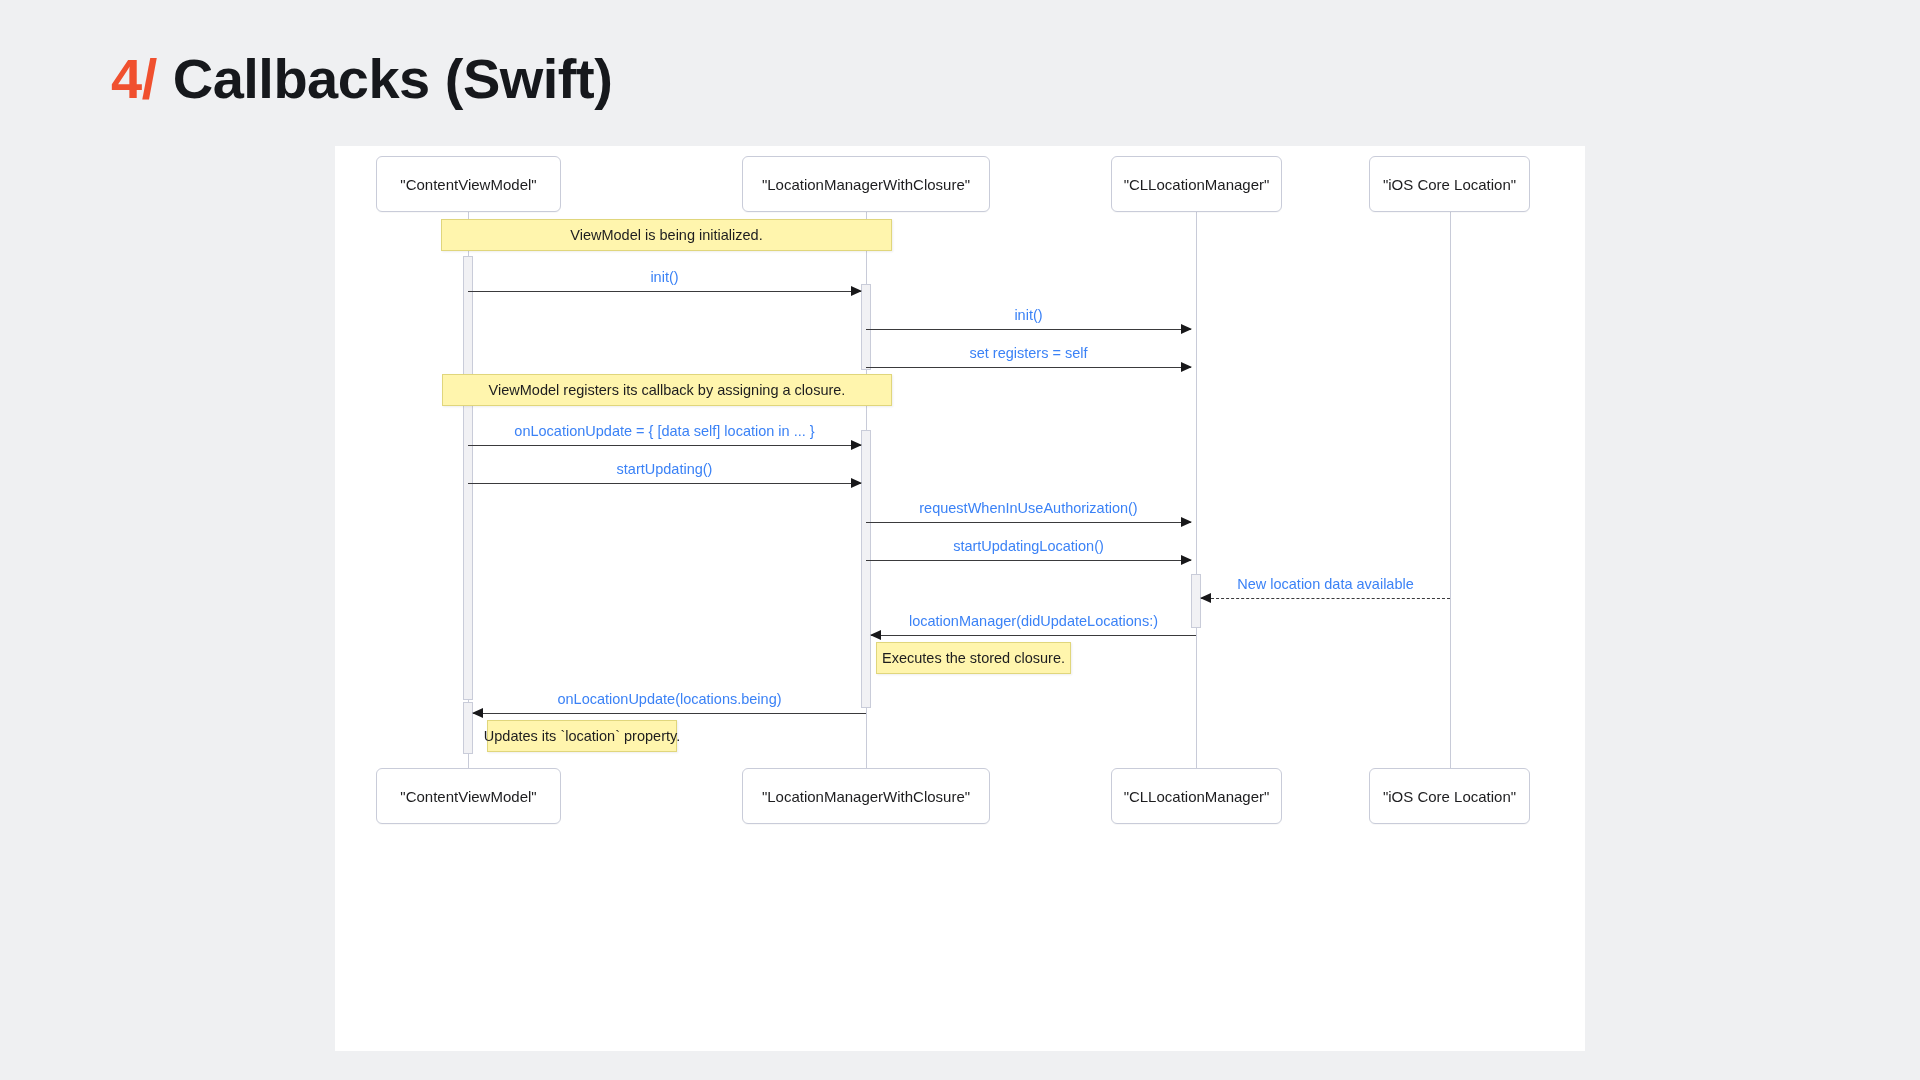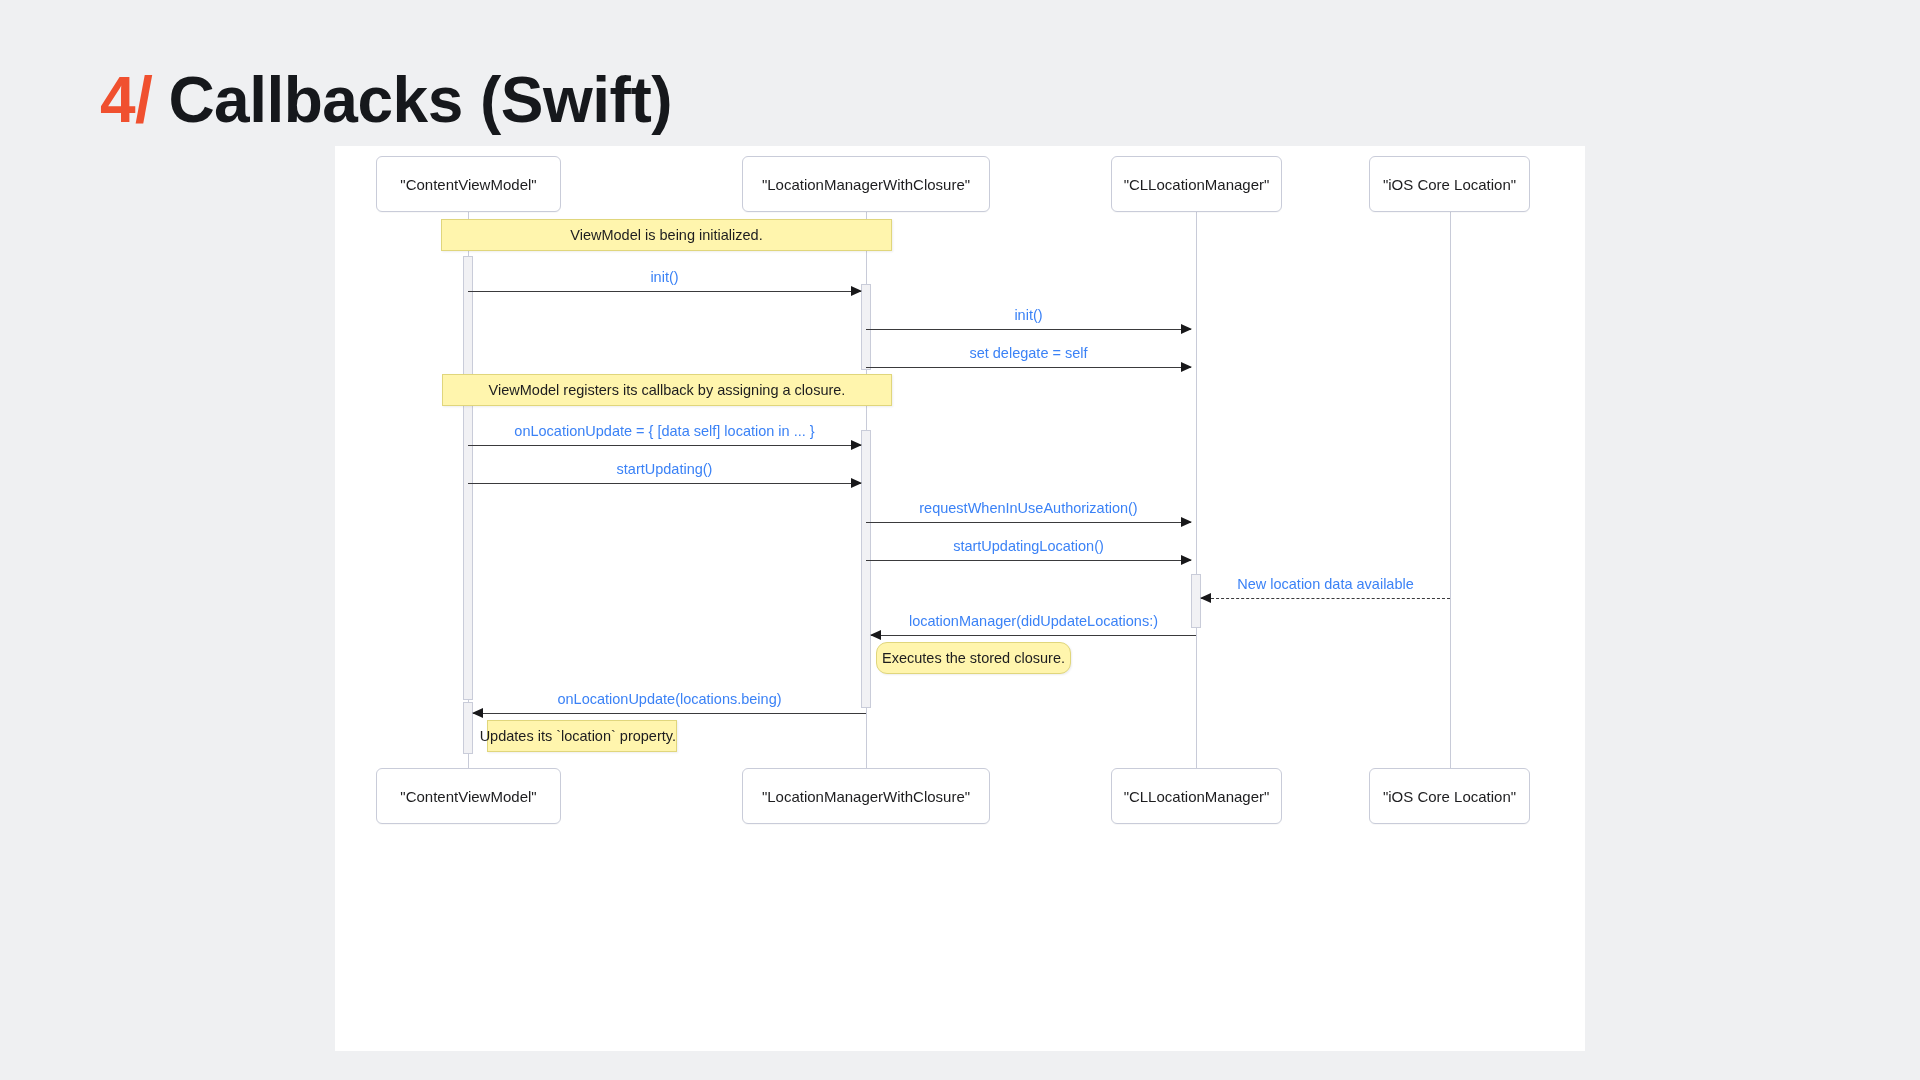--- a/index.html
+++ b/index.html
@@ -6,23 +6,23 @@
   html, body {
     width: 1920px; height: 1080px;
     background: #eff0f2;
     font-family: "Liberation Sans", sans-serif;
     overflow: hidden;
   }
   #slide { position: relative; width: 1920px; height: 1080px; }
 
   
   #title {
-    position: absolute; left: 100px; top: 48px;
-    font-size: 64px; font-weight: 700; letter-spacing: -0.5px;
-    white-space: nowrap; color: #16181c; line-height: 1.1; margin-top: 17px;
+    position: absolute; left: 111px; top: 48px;
+    font-size: 56px; font-weight: 700; letter-spacing: -0.5px;
+    white-space: nowrap; color: #16181c; line-height: 1.1;
   }
   #title .num { color: #f0502f; margin-right: 16px; }
 
   
   #panel {
     position: absolute; left: 335px; top: 146px;
     width: 1250px; height: 905px;
     background: #ffffff;
   }
 
@@ -87,21 +87,21 @@
     position: absolute;
     background: #fff5ad;
     border: 1px solid #e0d67c;
     height: 32px;
     display: flex; align-items: center;
     font-size: 14.5px; color: #1d1d1f;
     white-space: nowrap;
     box-shadow: 1px 1px 2px rgba(0,0,0,0.07);
   }
   .note.center { justify-content: center; }
-  .note.left { justify-content: flex-end; }
+  .note.left { justify-content: center; }
 </style>
 </head>
 <body>
 
 <div id="slide">
 
   <div id="title">
     <span class="num">4/</span><span>Callbacks (Swift)</span>
   </div>
 
@@ -144,21 +144,21 @@
 
       <div class="msg right" style="left:531px; top:183px; width:325px;">
         <div class="line"></div>
         <div class="head"></div>
         <div class="label">init()</div>
       </div>
 
       <div class="msg right" style="left:531px; top:221px; width:325px;">
         <div class="line"></div>
         <div class="head"></div>
-        <div class="label">set delegate = self</div>
+        <div class="label">set registers = self</div>
       </div>
 
       <div class="note center" style="left:107px; top:228px; width:450px;">
         <span>ViewModel registers its callback by assigning a closure.</span>
       </div>
 
       <div class="msg right" style="left:133px; top:299px; width:393px;">
         <div class="line"></div>
         <div class="head"></div>
         <div class="label">onLocationUpdate = { [data self] location in ... }</div>
@@ -187,21 +187,21 @@
         <div class="head"></div>
         <div class="label">New location data available</div>
       </div>
 
       <div class="msg left" style="left:536px; top:489px; width:325px;">
         <div class="line"></div>
         <div class="head"></div>
         <div class="label">locationManager(didUpdateLocations:)</div>
       </div>
 
-      <div class="note center" style="left:541px; top:496px; width:195px;border-radius:11px;">
+      <div class="note center" style="left:541px; top:496px; width:195px;">
         <span>Executes the stored closure.</span>
       </div>
 
       <div class="msg left" style="left:138px; top:567px; width:393px;">
         <div class="line"></div>
         <div class="head"></div>
         <div class="label">onLocationUpdate(locations.being)</div>
       </div>
 
       <div class="note left" style="left:152px; top:574px; width:190px;">

